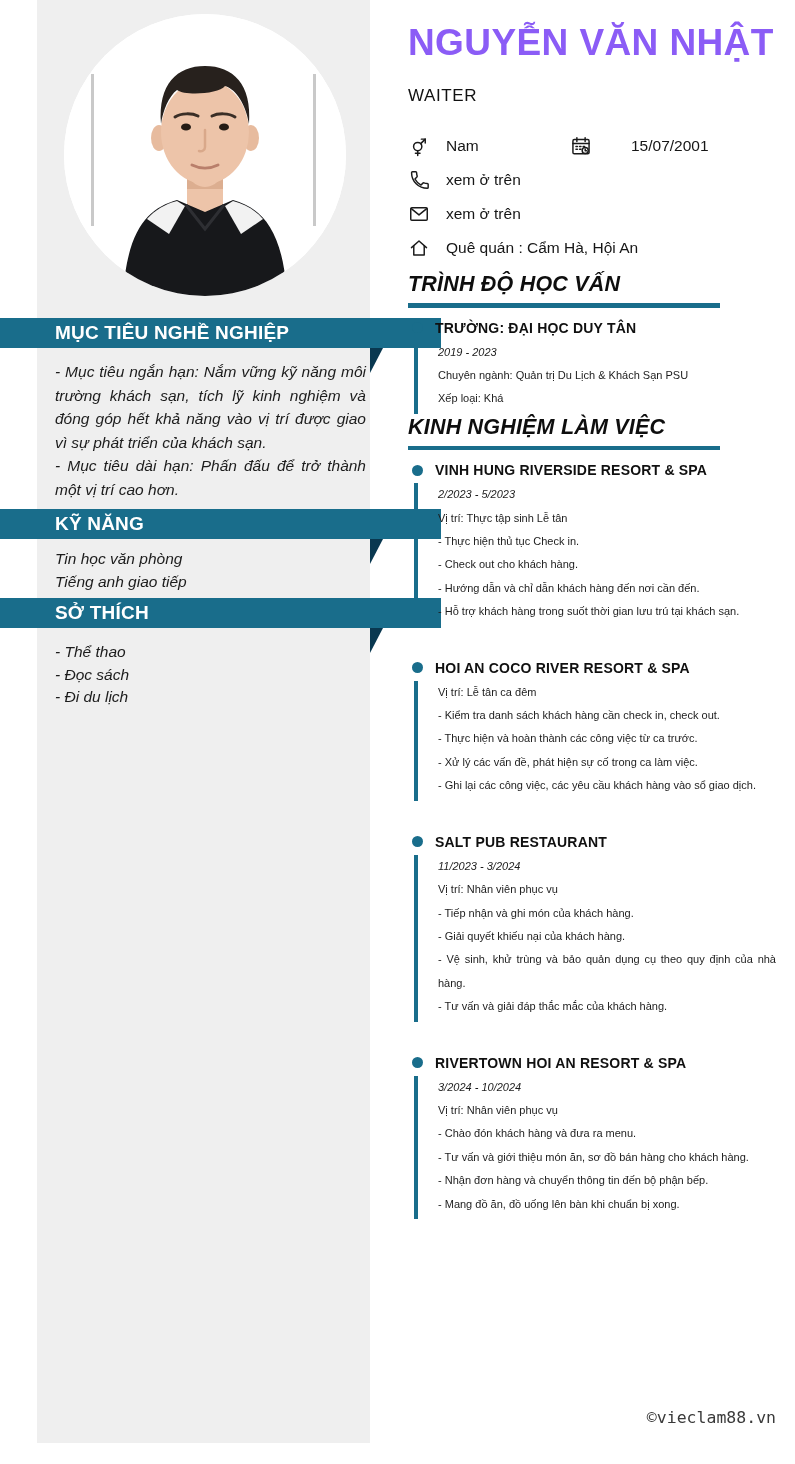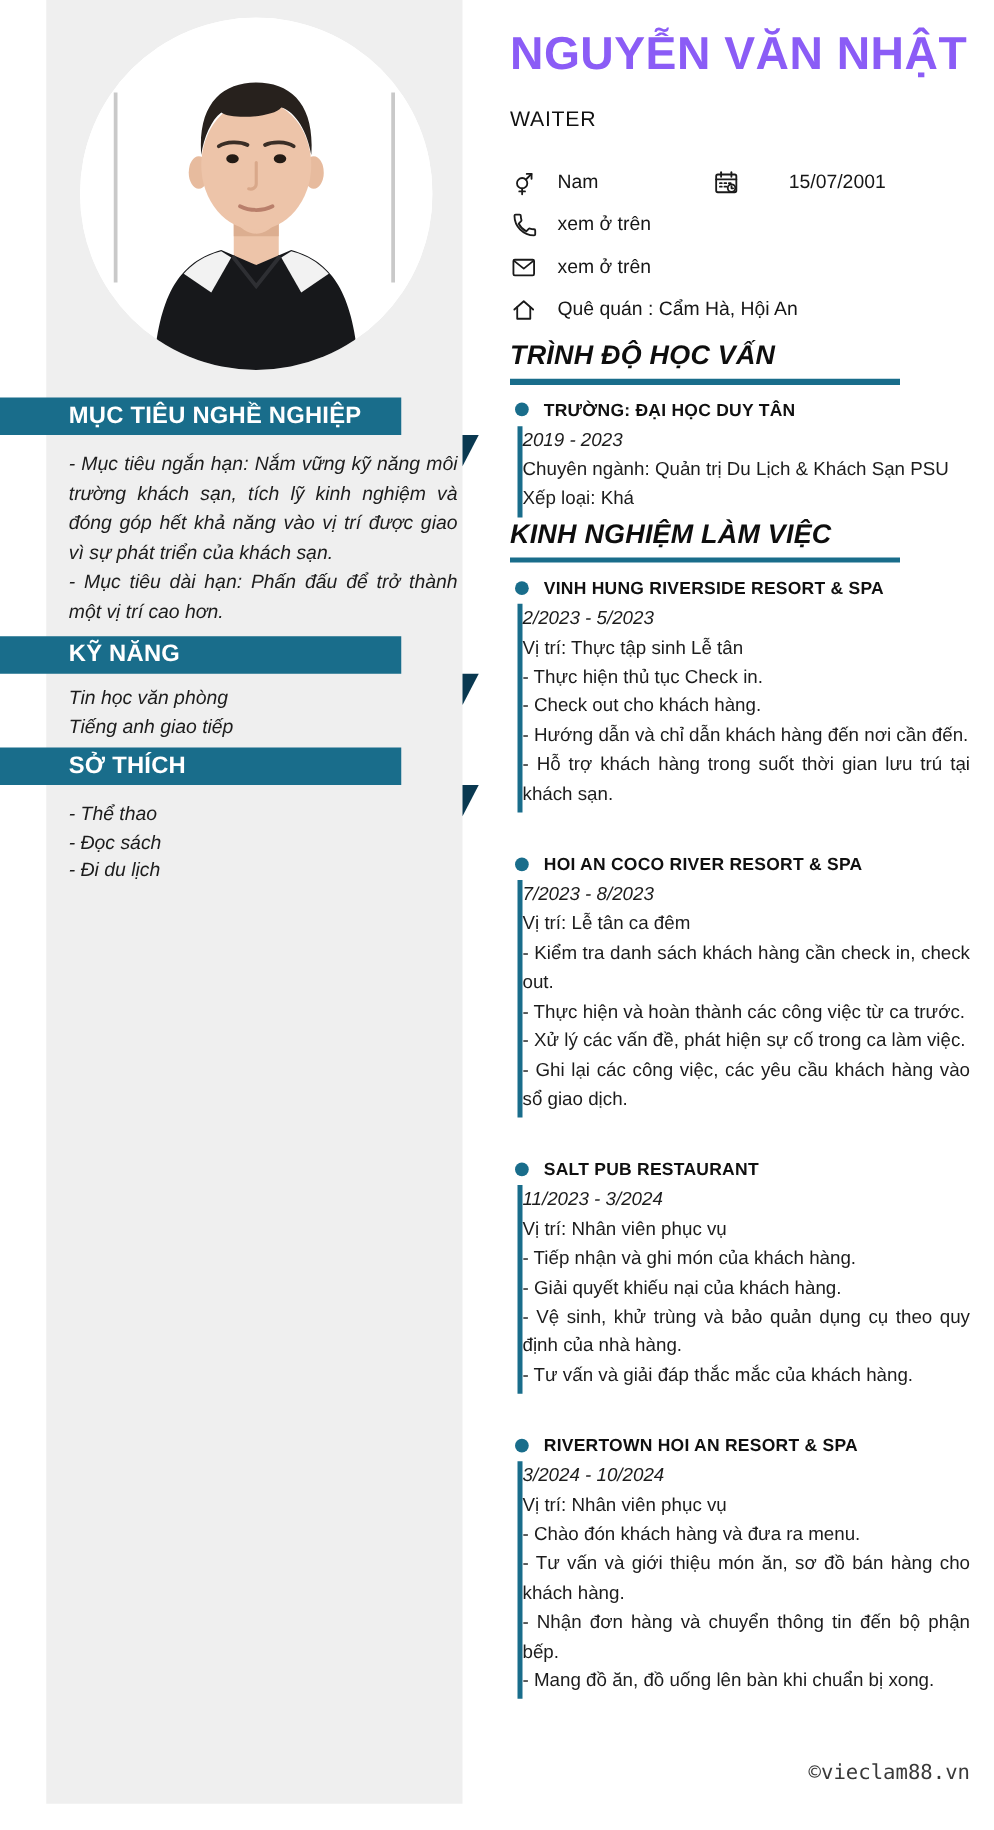--- a/index.html
+++ b/index.html
@@ -11,21 +11,21 @@
   *{box-sizing:border-box;}
   html,body{margin:0;padding:0;background:#fff;}
   body{font-family:"Liberation Sans", sans-serif; color:var(--ink);}
   .page{position:relative;width:795px;height:1464px;background:#fff;overflow:hidden;}
 
   
   .left-panel{position:absolute;left:37px;top:0;width:333px;height:1443px;background:var(--panel);}
   .photo-wrap{position:absolute;left:64px;top:14px;width:282px;height:282px;border-radius:50%;background:#fff;overflow:hidden;}
   .photo-wrap svg{display:block;}
 
-  .ribbon{position:absolute;left:0;width:321px;height:30px;background:var(--teal);color:#fff;
+  .ribbon{position:absolute;left:0;width:441px;height:30px;background:var(--teal);color:#fff;
           font-size:19px;font-weight:700;line-height:30px;padding-left:55px;letter-spacing:.2px;white-space:nowrap;}
   .fold{position:absolute;left:370px;width:0;height:0;border-top:25px solid var(--teal-dark);border-right:13px solid transparent;}
 
   .side-block{position:absolute;left:55px;width:311px;font-size:15.5px;line-height:23.5px;color:var(--ink);font-style:italic;}
   .para{text-align:justify;margin:0;}
   .side-item{line-height:22.5px;}
 
   
   .main{position:absolute;left:408px;top:16px;width:368px;}
   .name{margin:4px 0 16px;font-size:37px;line-height:46px;font-weight:700;color:#8b5cf6;letter-spacing:.4px;white-space:nowrap;}
@@ -41,22 +41,22 @@
 
   h2.sec{margin:0;font-size:21.5px;line-height:26px;font-weight:700;color:#0e0e0e;letter-spacing:.2px;font-style:italic;}
   .sec-edu{margin-top:23px;}
   .sec-exp{margin-top:24px;}
   .rule{width:312px;height:4.5px;background:var(--teal);margin-top:6px;}
 
   .entry{margin-top:12px;}
   .entry-head{display:flex;align-items:center;}
   .dot{width:11px;height:11px;border-radius:50%;background:var(--teal);margin-left:4px;margin-right:12px;flex:none;}
   .entry-title{font-size:14px;font-weight:700;color:#101010;letter-spacing:.2px;}
-  .entry-body{margin-left:6px;border-left:4.5px solid var(--teal);margin-top:5px;padding-bottom:3px;
-              font-size:15px;line-height:23.4px;color:var(--ink);}
+  .entry-body{margin-left:6px;border-left:4.5px solid var(--teal);padding-left:20px;margin-top:5px;padding-bottom:3px;
+              font-size:11px;line-height:23.4px;color:var(--ink);}
   .period{font-style:italic;}
   .duty{text-align:justify;}
   .jobs{margin-top:0;}
   .job+.job{margin-top:33px;}
 
   .watermark{position:absolute;left:408px;top:1408px;width:368px;text-align:right;
              font-family:"DejaVu Sans Mono", monospace;font-size:16.5px;color:#3a3a3a;}
 </style>
 </head>
 <body>
@@ -212,21 +212,20 @@
             </div>
     </div>
   </div>
 
   <div class="entry job">
     <div class="entry-head">
       <span class="dot"></span>
       <span class="entry-title">HOI AN COCO RIVER RESORT &amp; SPA</span>
     </div>
     <div class="entry-body">
-      <div class="period">7/2023 - 8/2023</div>
       <div>Vị trí: Lễ tân ca đêm</div>
       <div>
               <div class="duty">- Kiểm tra danh sách khách hàng cần check in, check out.</div>
               <div class="duty">- Thực hiện và hoàn thành các công việc từ ca trước.</div>
               <div class="duty">- Xử lý các vấn đề, phát hiện sự cố trong ca làm việc.</div>
               <div class="duty">- Ghi lại các công việc, các yêu cầu khách hàng vào sổ giao dịch.</div>
             </div>
     </div>
   </div>
 

